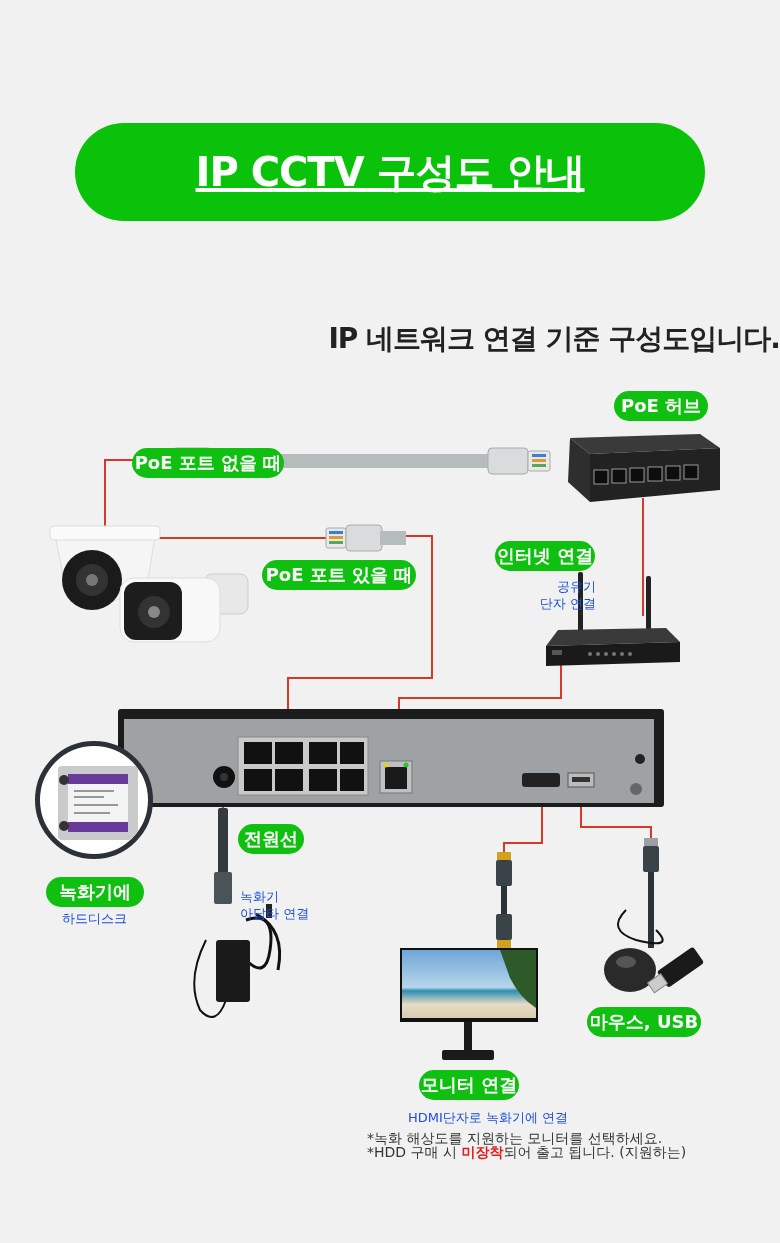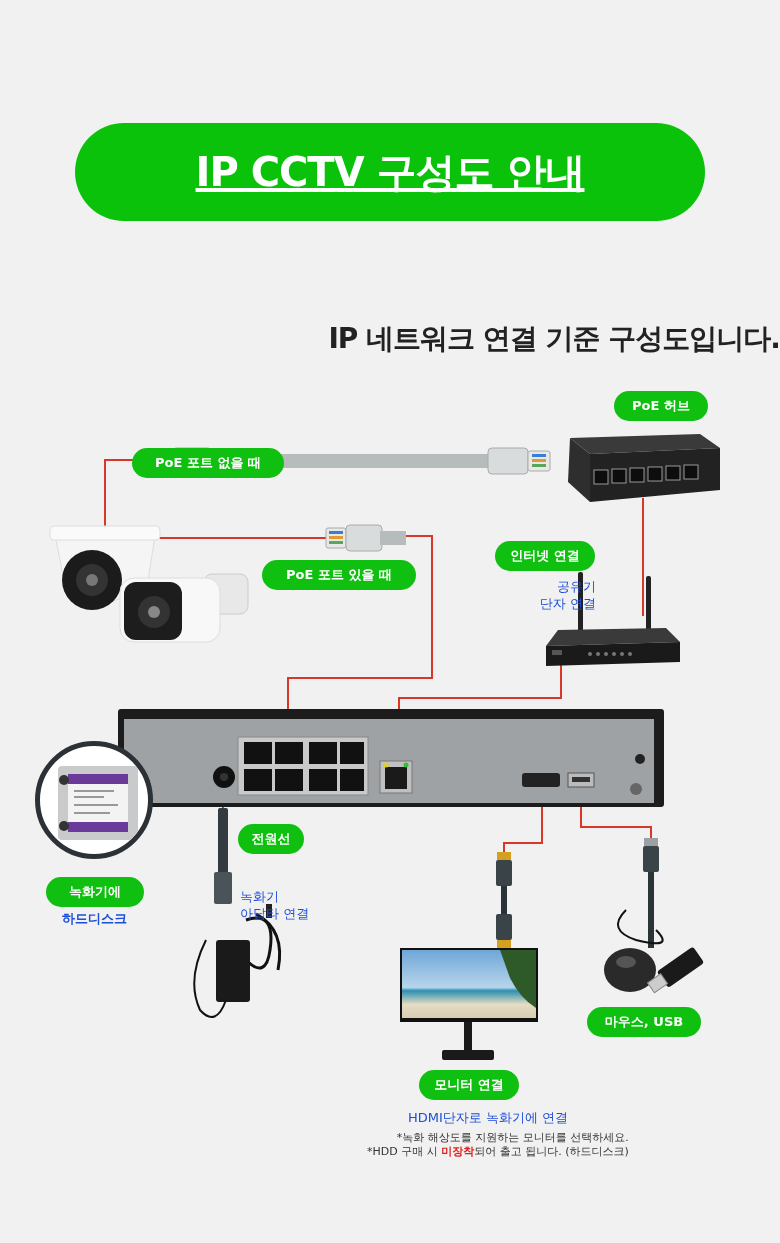--- a/index.html
+++ b/index.html
@@ -4,23 +4,23 @@
 <style>
   * { margin:0; padding:0; box-sizing:border-box; }
   html, body { width:780px; height:1243px; background:#f1f1f1; overflow:hidden; }
   body { position:relative; font-family:"DejaVu Sans", sans-serif; color:#222; }
   .abs { position:absolute; }
   .pill { position:absolute; background:#10c010; color:#fff; border-radius:999px;
           display:flex; align-items:center; justify-content:center; font-weight:bold;
           white-space:nowrap; }
   .title-pill { left:75px; top:123px; width:630px; height:98px; font-size:40px; letter-spacing:-1px; background:#09c209;text-decoration:underline; }
   .subtitle { left:0; width:780px; top:272px; text-align:right; font-size:28px; font-weight:bold; color:#222; letter-spacing:-1px;margin-top:48px; }
-  .lbl { font-size:13px; height:30px; padding:0 18px;text-align:center; }
+  .lbl { font-size:18px; height:30px; padding:0 18px;text-align:center; }
   .note { position:absolute; font-size:13px; color:#1d4ed8; line-height:17px; white-space:nowrap; }
-  .small { font-size:11px; color:#333; line-height:14px;text-align:right; }
+  .small { font-size:14px; color:#333; line-height:14px; }
   .wire { position:absolute; background:#d6382a; }
   .red { color:#e02020; font-weight:bold; }
   svg { position:absolute; overflow:visible; }
 </style>
 </head>
 <body>
 
 <div class="pill title-pill">IP CCTV 구성도 안내</div>
 <div class="abs subtitle">IP 네트워크 연결 기준 구성도입니다.</div>
 
@@ -226,25 +226,25 @@
   <div>단자 연결</div>
 </div>
 
 <div class="pill lbl" style="left:238px;top:824px;width:66px;font-family:Liberation Mono, monospace;">전원선</div>
 <div class="note" style="left:240px;top:888px;">
   <div>녹화기</div>
   <div>아답타 연결</div>
 </div>
 
 <div class="pill lbl" style="left:46px;top:877px;width:98px;">녹화기에</div>
-<div class="note" style="left:62px;top:910px;font-weight:bold;">하드디스크</div>
+<div class="note" style="left:62px;top:910px;">하드디스크</div>
 
 <div class="pill lbl" style="left:587px;top:1007px;width:114px;">마우스, USB</div>
 
 <div class="pill lbl" style="left:419px;top:1070px;width:100px;">모니터 연결</div>
 <div class="note" style="left:408px;top:1109px;">HDMI단자로 녹화기에 연결</div>
 
 <div class="note small" style="left:367px;top:1131px;">
   <div>*녹화 해상도를 지원하는 모니터를 선택하세요.</div>
   <div>
-    <span>*HDD 구매 시 </span><span class="red">미장착</span><span>되어 출고 됩니다. (하드디스크)</span>
+    <span>*HDD 구매 시 </span><span class="red">미장착</span><span>되어 출고 됩니다. (지원하는)</span>
   </div>
 </div>
 
 </body></html>

